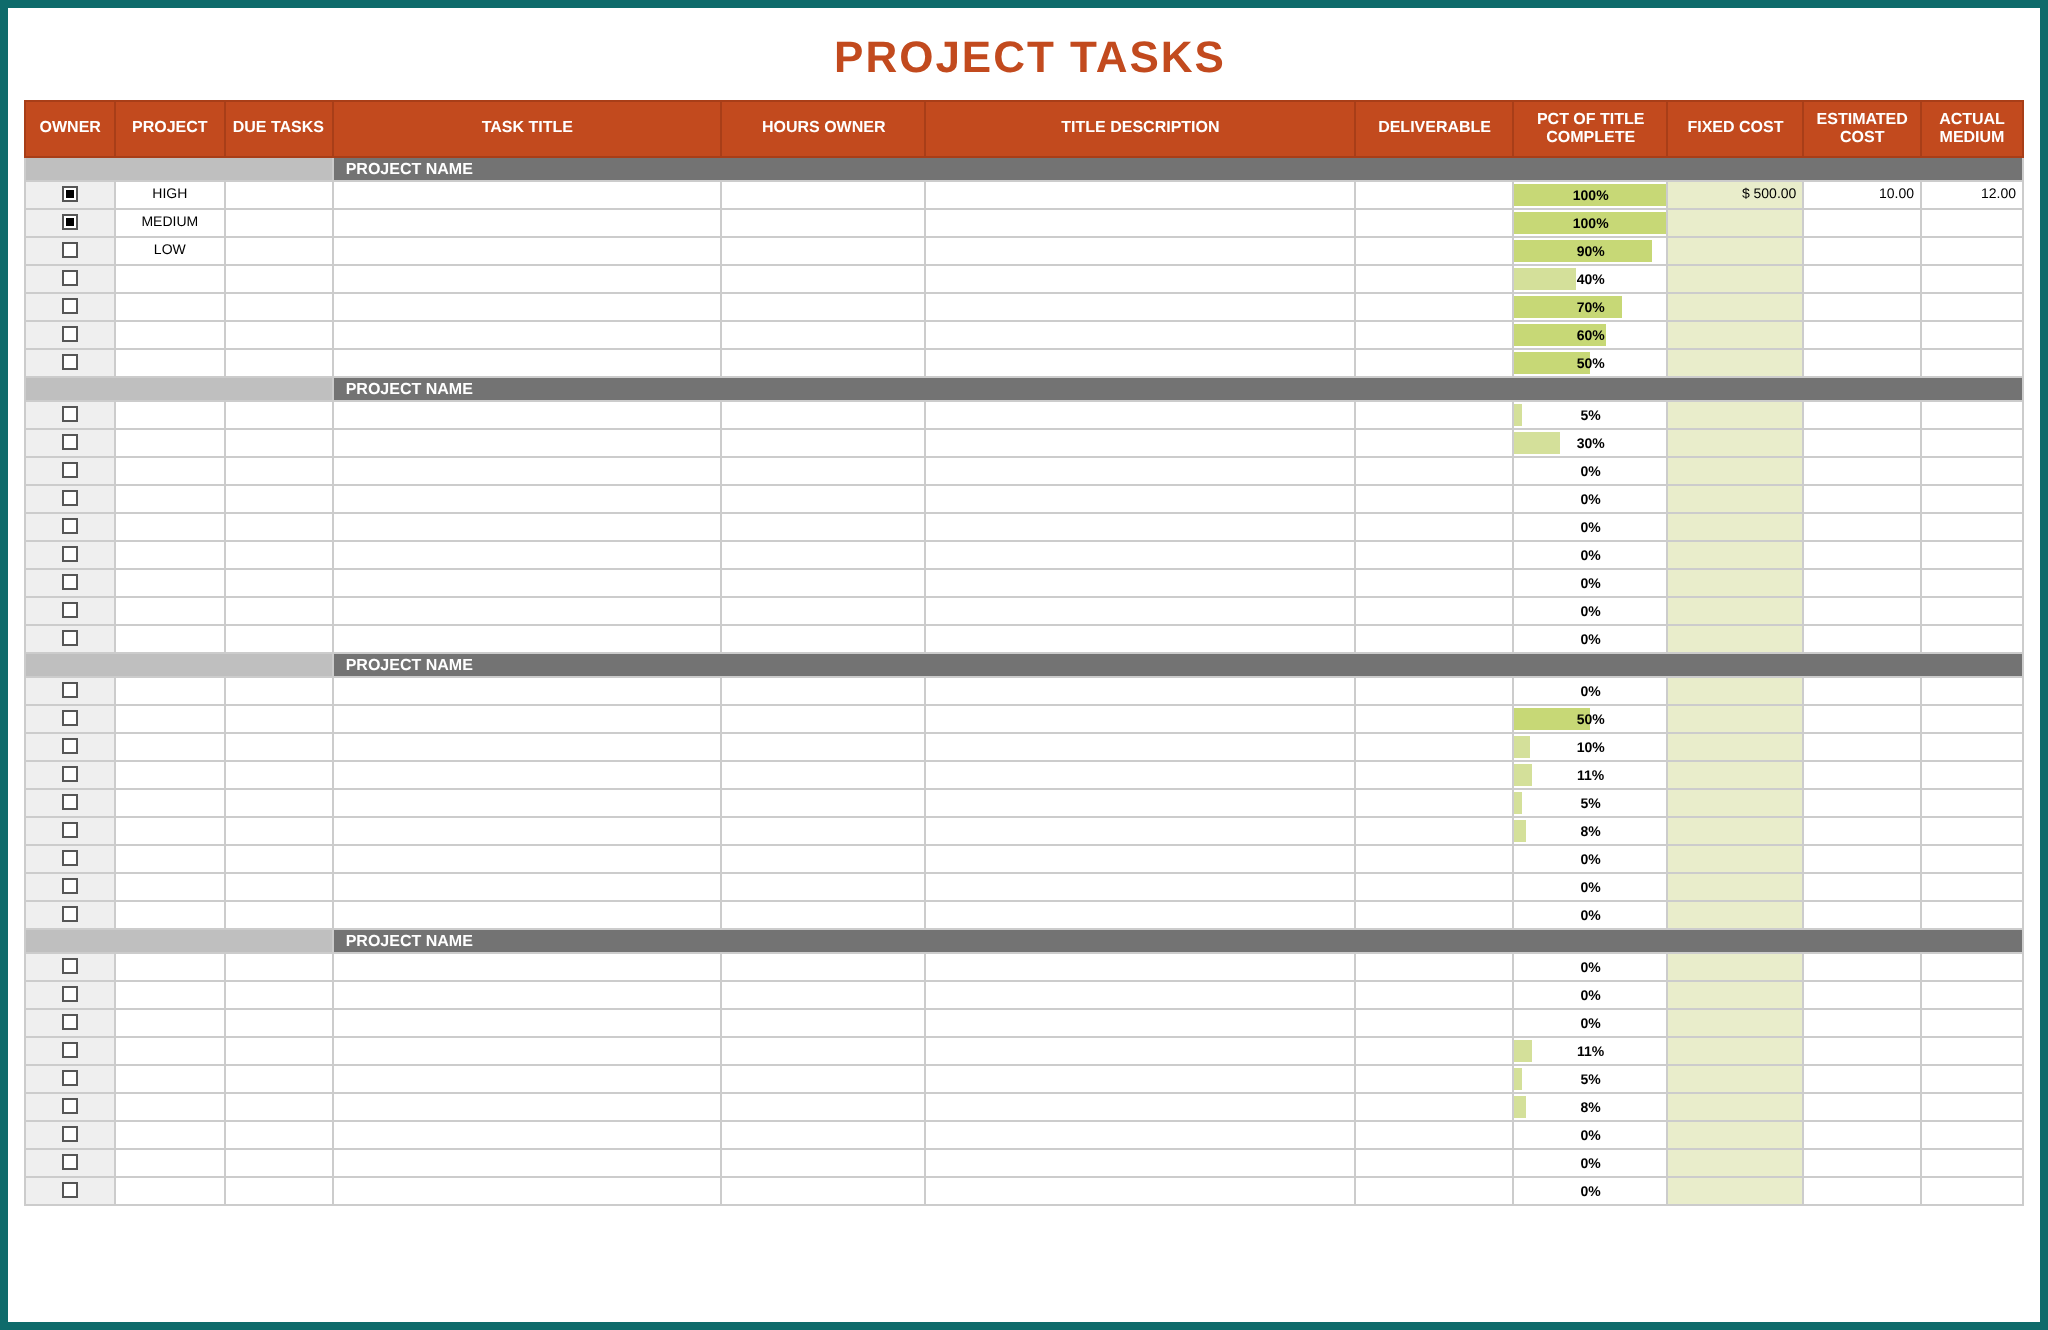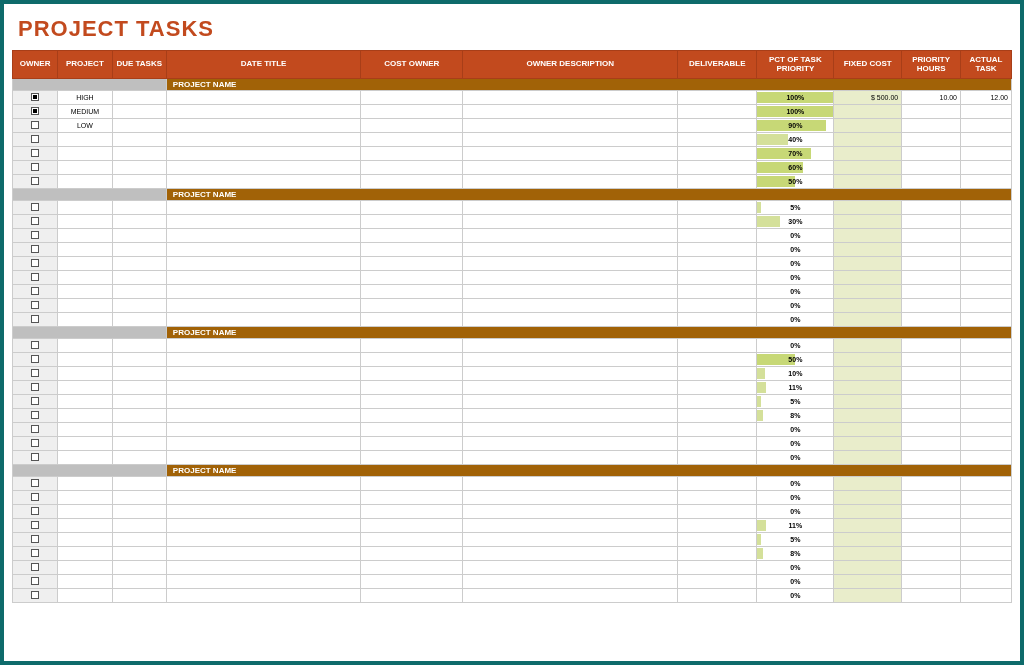--- a/index.html
+++ b/index.html
@@ -11,20 +11,21 @@
     height: 665px;
     overflow: hidden;
     padding: 8px 8px 4px 8px;
   }
   .title {
     font-size: 22px;
     font-weight: bold;
     color: #c24a1e;
     letter-spacing: 1px;
     margin: 4px 0 8px 6px;
+    text-align: center;
   }
   table {
     border-collapse: collapse;
     width: 100%;
     table-layout: fixed;
     font-size: 8px;
   }
   th {
     background: #c24a1e;
     color: #fff;
@@ -64,21 +65,21 @@
   }
   .checkbox.checked::after {
     content: "";
     position: absolute;
     inset: 1px;
     background: #000;
   }
   td.status-col { background: #efefef; }
   td.priority-col { background: #fff; font-size: 7px; }
   .section-row td {
-    background: #a16207;
+    background: #737373;
     color: #fff;
     font-weight: bold;
     font-size: 8px;
     text-align: left;
     padding-left: 6px;
     height: 12px;
   }
   .section-row td.section-lead {
     background: #bfbfbf;
   }
@@ -119,28 +120,28 @@
       <col class="col-pct">
       <col class="col-cost">
     <col class="col-esth">
       <col class="col-acth">
   </colgroup>
   <thead>
     <tr>
       <th>OWNER</th>
       <th>PROJECT</th>
       <th>DUE TASKS</th>
-      <th>DATE TITLE</th>
-      <th>COST OWNER</th>
-      <th>OWNER DESCRIPTION</th>
+      <th>TASK TITLE</th>
+      <th>HOURS OWNER</th>
+      <th>TITLE DESCRIPTION</th>
       <th>DELIVERABLE</th>
-      <th>PCT OF TASK PRIORITY</th>
+      <th>PCT OF TITLE COMPLETE</th>
       <th>FIXED COST</th>
-      <th>PRIORITY HOURS</th>
-      <th>ACTUAL TASK</th>
+      <th>ESTIMATED COST</th>
+      <th>ACTUAL MEDIUM</th>
     </tr>
   </thead>
   <tbody id="tbody">
       <tr class="section-row">
         <td class="section-lead" colspan="3"></td>
         <td colspan="8">PROJECT NAME</td>
       </tr>
       <tr>
         <td class="status-col"><span class="checkbox checked"></span></td>
         <td class="priority-col">HIGH</td>

